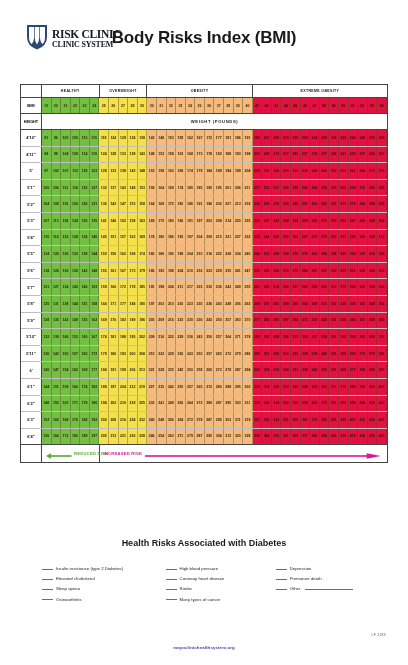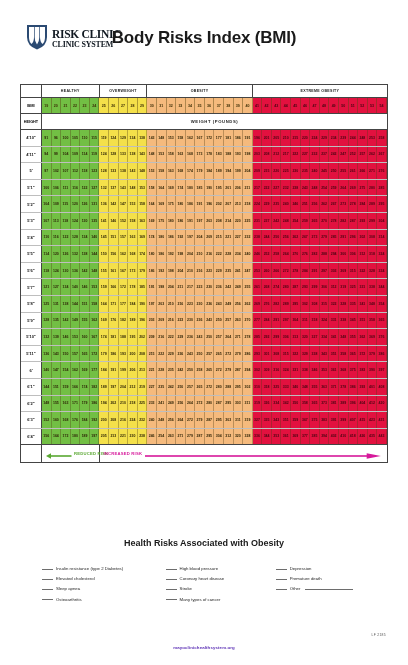--- a/index.html
+++ b/index.html
@@ -929,21 +929,21 @@
         <span class="arrow-r">
           <svg width="100%" height="6" viewBox="0 0 100 6" preserveAspectRatio="none">
               <rect x="0" y="2.2" width="96" height="1.6" fill="#d6199b"></rect>
               <path d="M100 3 L94 0.2 L94 5.8 Z" fill="#d6199b"></path>
             </svg>
         </span>
       </div>
     </div>
   </div>
 
-  <div class="risks-head">Health Risks Associated with Obesity</div>
+  <div class="risks-head">Health Risks Associated with Diabetes</div>
   <div class="risks-cols">
     <div class="rcol c1" id="rcol1">
         <div class="ritem">
           <span class="blank"></span>
           <span class="rlabel">Insulin resistance (type 2 Diabetes)</span>
         </div>
         <div class="ritem">
           <span class="blank"></span>
           <span class="rlabel">Elevated cholesterol</span>
         </div>

